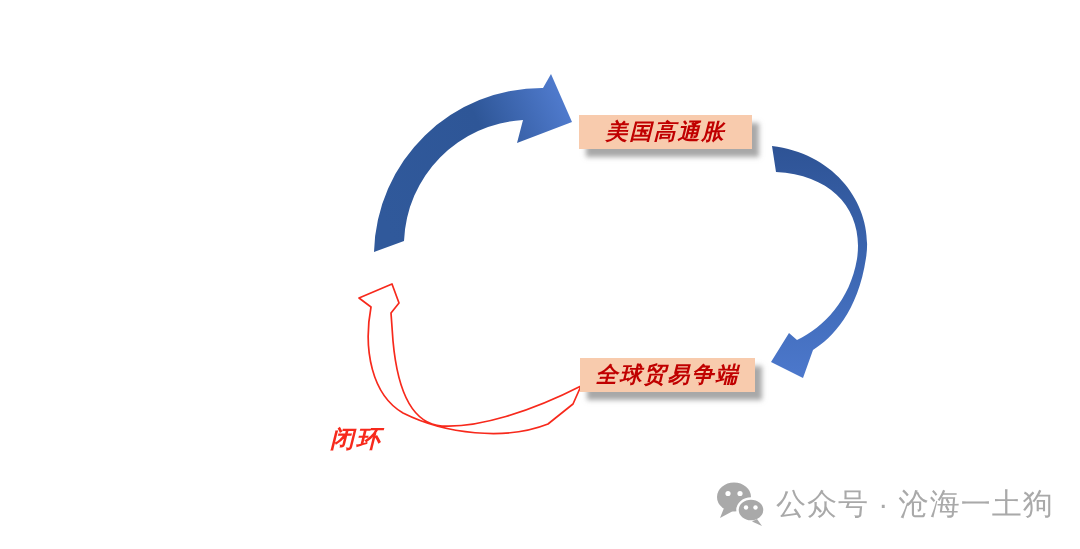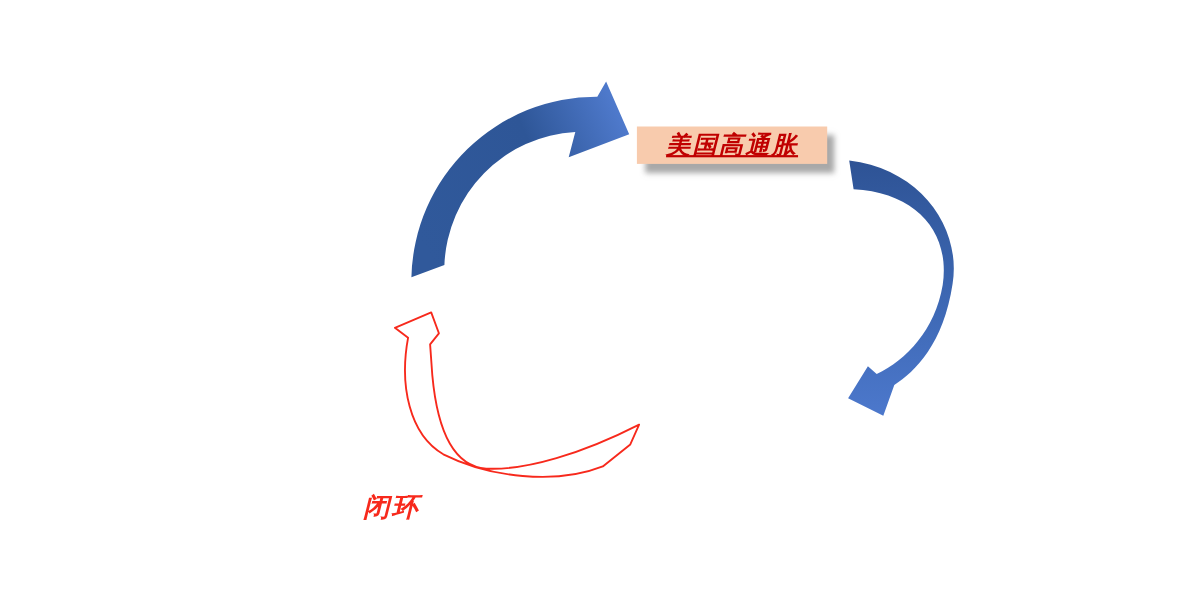--- a/index.html
+++ b/index.html
@@ -22,28 +22,27 @@
     align-items: center;
     justify-content: center;
     background: #F8CBAD;
     color: #C00000;
     font-style: italic;
     font-weight: bold;
     font-size: 22px;
     letter-spacing: 2px;
     box-shadow: 7px 8px 5px rgba(110,110,110,0.6);
     white-space: nowrap;
-    text-decoration: underline;
   }
   .node-inflation { left: 579px; top: 115px; width: 173px; height: 34px; }
   .node-fiscal    { left: 238px; top: 241px; width: 146px; height: 32px; font-size: 21px; letter-spacing: 1px; }
   .node-trade     { left: 580px; top: 358px; width: 175px; height: 34px; }
   .loop-label {
     position: absolute;
-    left: 330px; top: 445px;
+    left: 330px; top: 423px;
     color: #F7291C;
     font-style: italic;
     font-weight: bold;
     font-size: 24px;
     letter-spacing: 2px;
   }
   .watermark {
     position: absolute;
     left: 714px; top: 480px;
     display: flex;
@@ -107,17 +106,37 @@
              C 445 434 505 441 548 424
              L 573 404
              Z" fill="#FFFFFF" stroke="#F7291C" stroke-width="1.7" stroke-linejoin="round"></path>
   </svg>
 
   <div class="node-box node-inflation">
     <span>美国高通胀</span>
   </div>
 
 
+  <div class="node-box node-trade">
+    <span>全球贸易争端</span>
+  </div>
 
   <div class="loop-label">闭环</div>
 
+  <div class="watermark">
+    <svg width="52" height="48" viewBox="0 0 52 48">
+      <g fill="#A9A9A9">
+        <ellipse cx="20" cy="17" rx="17" ry="14.5"></ellipse>
+        <polygon points="10,28 6,38 19,31"></polygon>
+      </g>
+      <circle cx="14" cy="13.5" r="2.6" fill="#FFFFFF"></circle>
+      <circle cx="26" cy="13.5" r="2.6" fill="#FFFFFF"></circle>
+      <g>
+        <ellipse cx="37" cy="30" rx="13.5" ry="11.5" fill="#A9A9A9" stroke="#FFFFFF" stroke-width="2.5"></ellipse>
+        <polygon points="43,39 48,46 38,41.5" fill="#A9A9A9"></polygon>
+      </g>
+      <circle cx="32" cy="27.5" r="2.2" fill="#FFFFFF"></circle>
+      <circle cx="41.5" cy="27.5" r="2.2" fill="#FFFFFF"></circle>
+    </svg>
+    <span>公众号 · 沧海一土狗</span>
+  </div>
 
 </div>
 
 </body></html>

